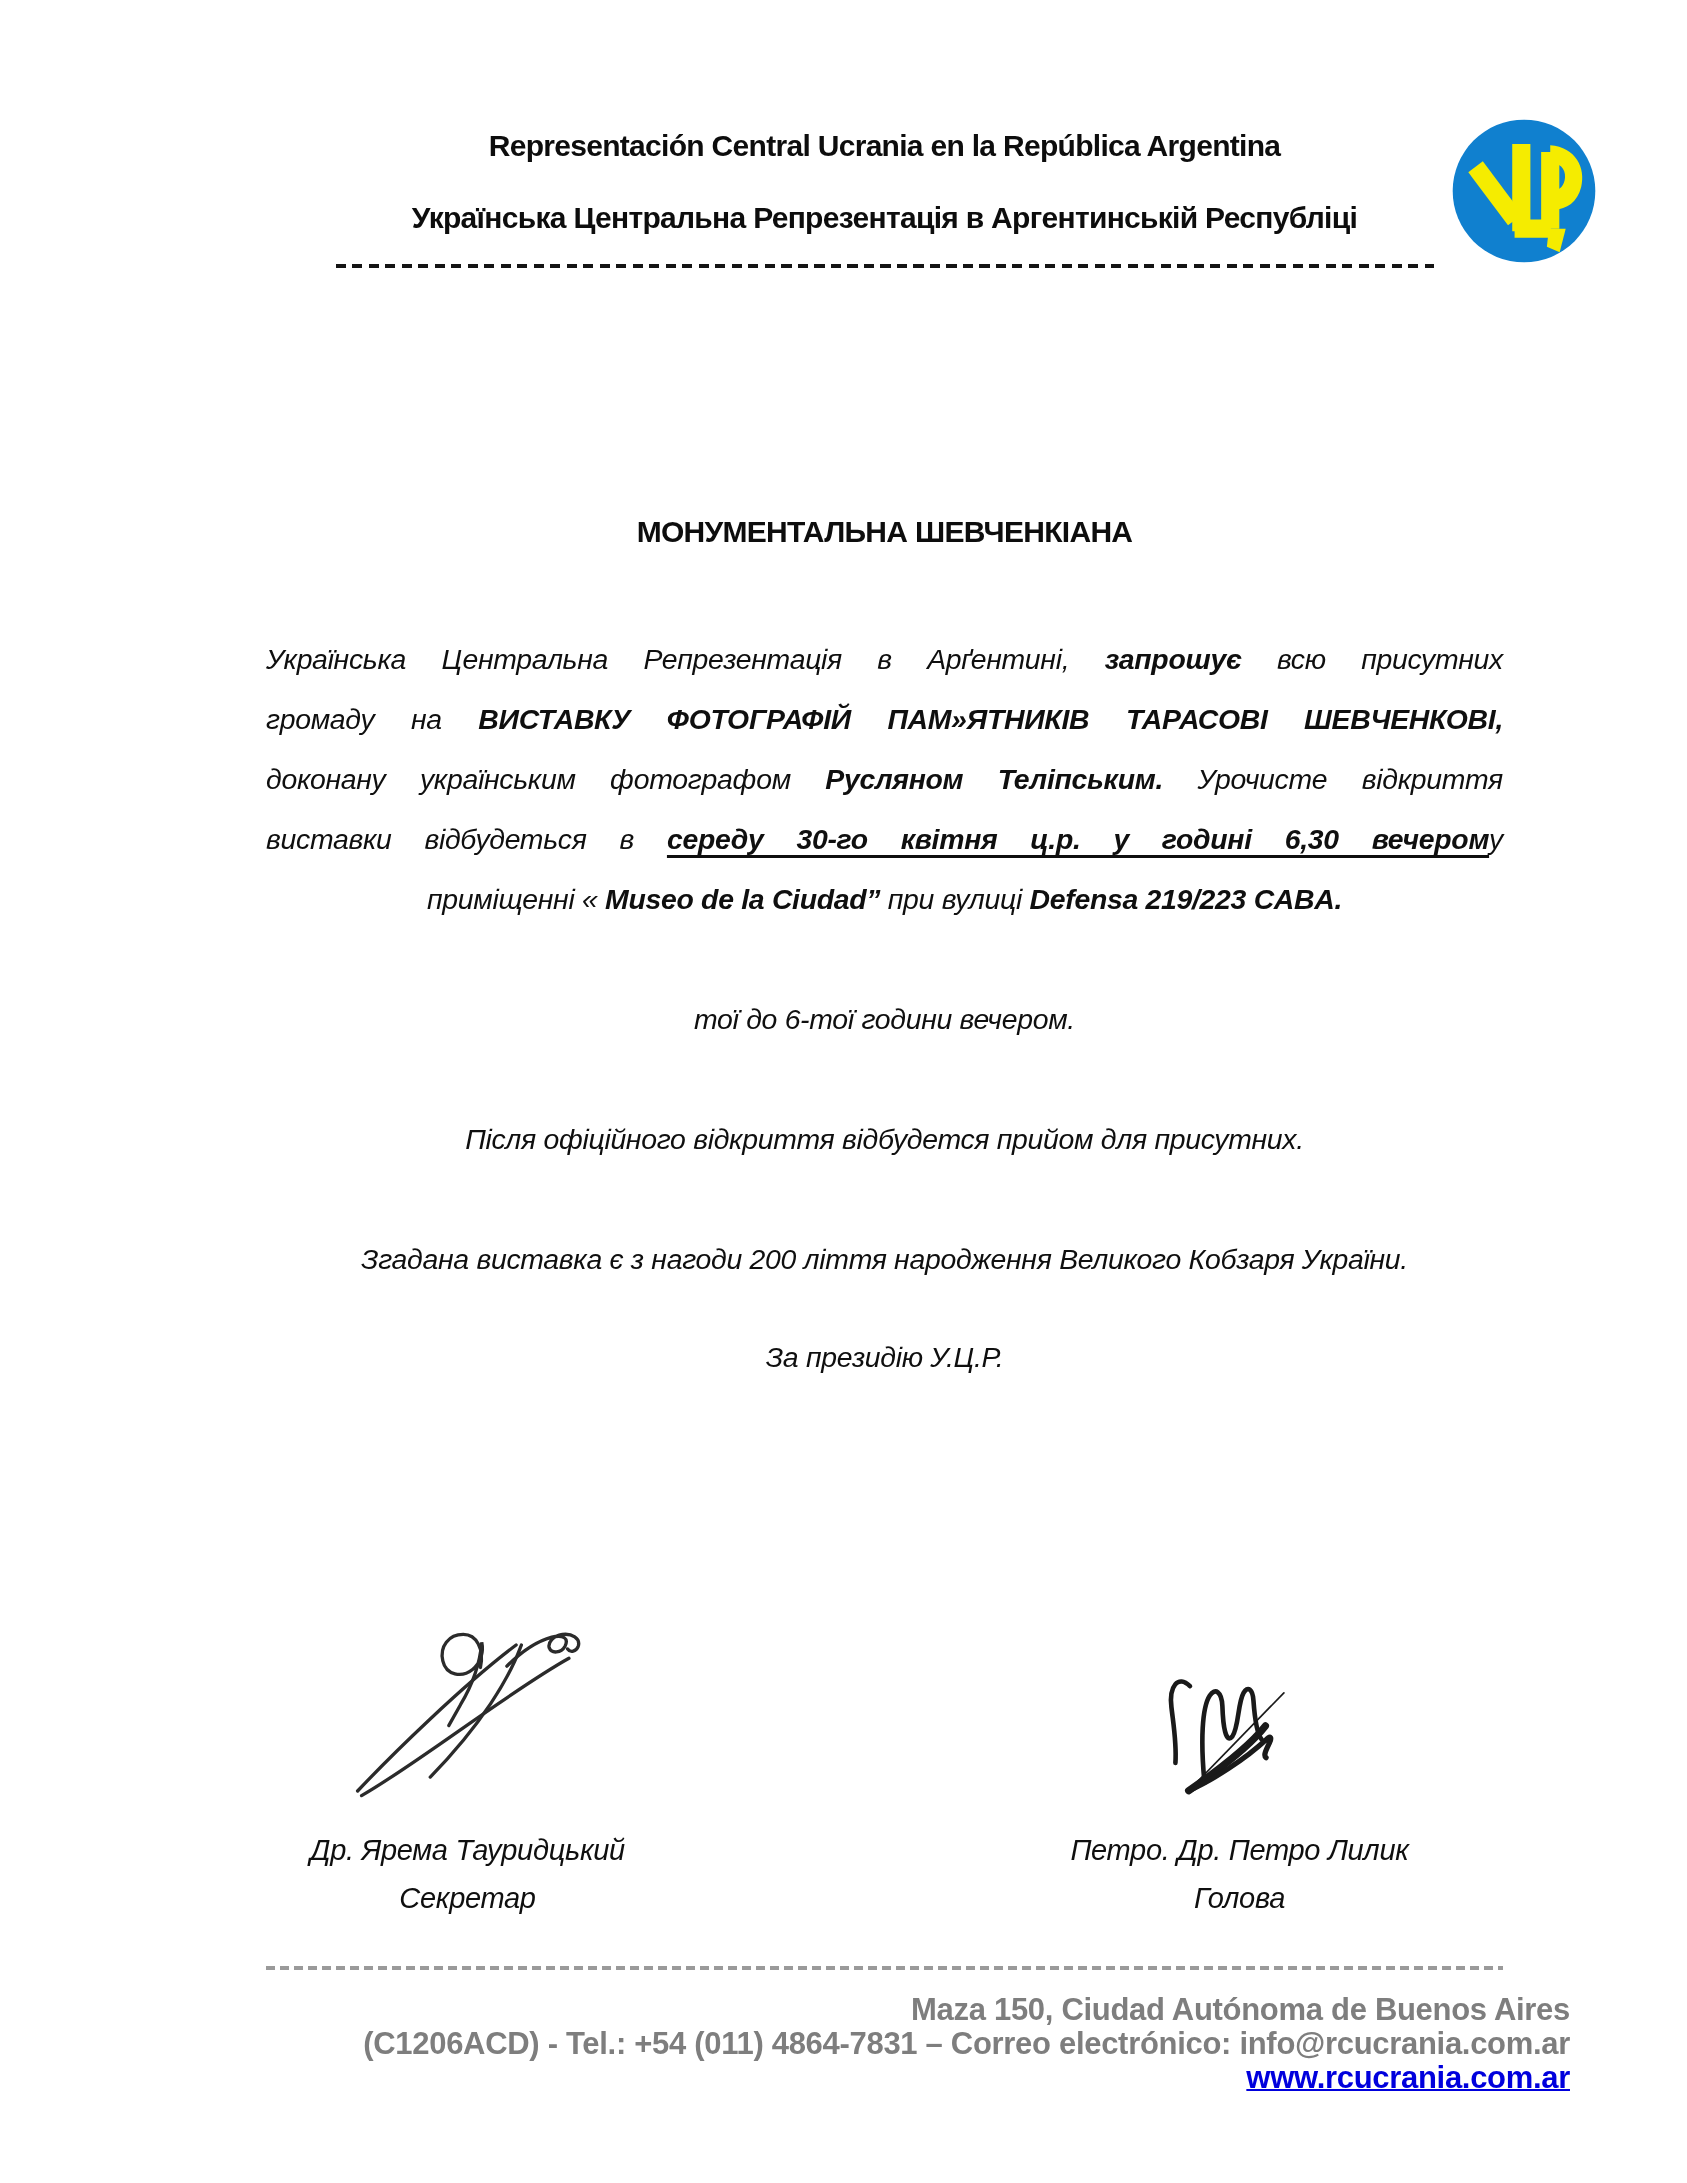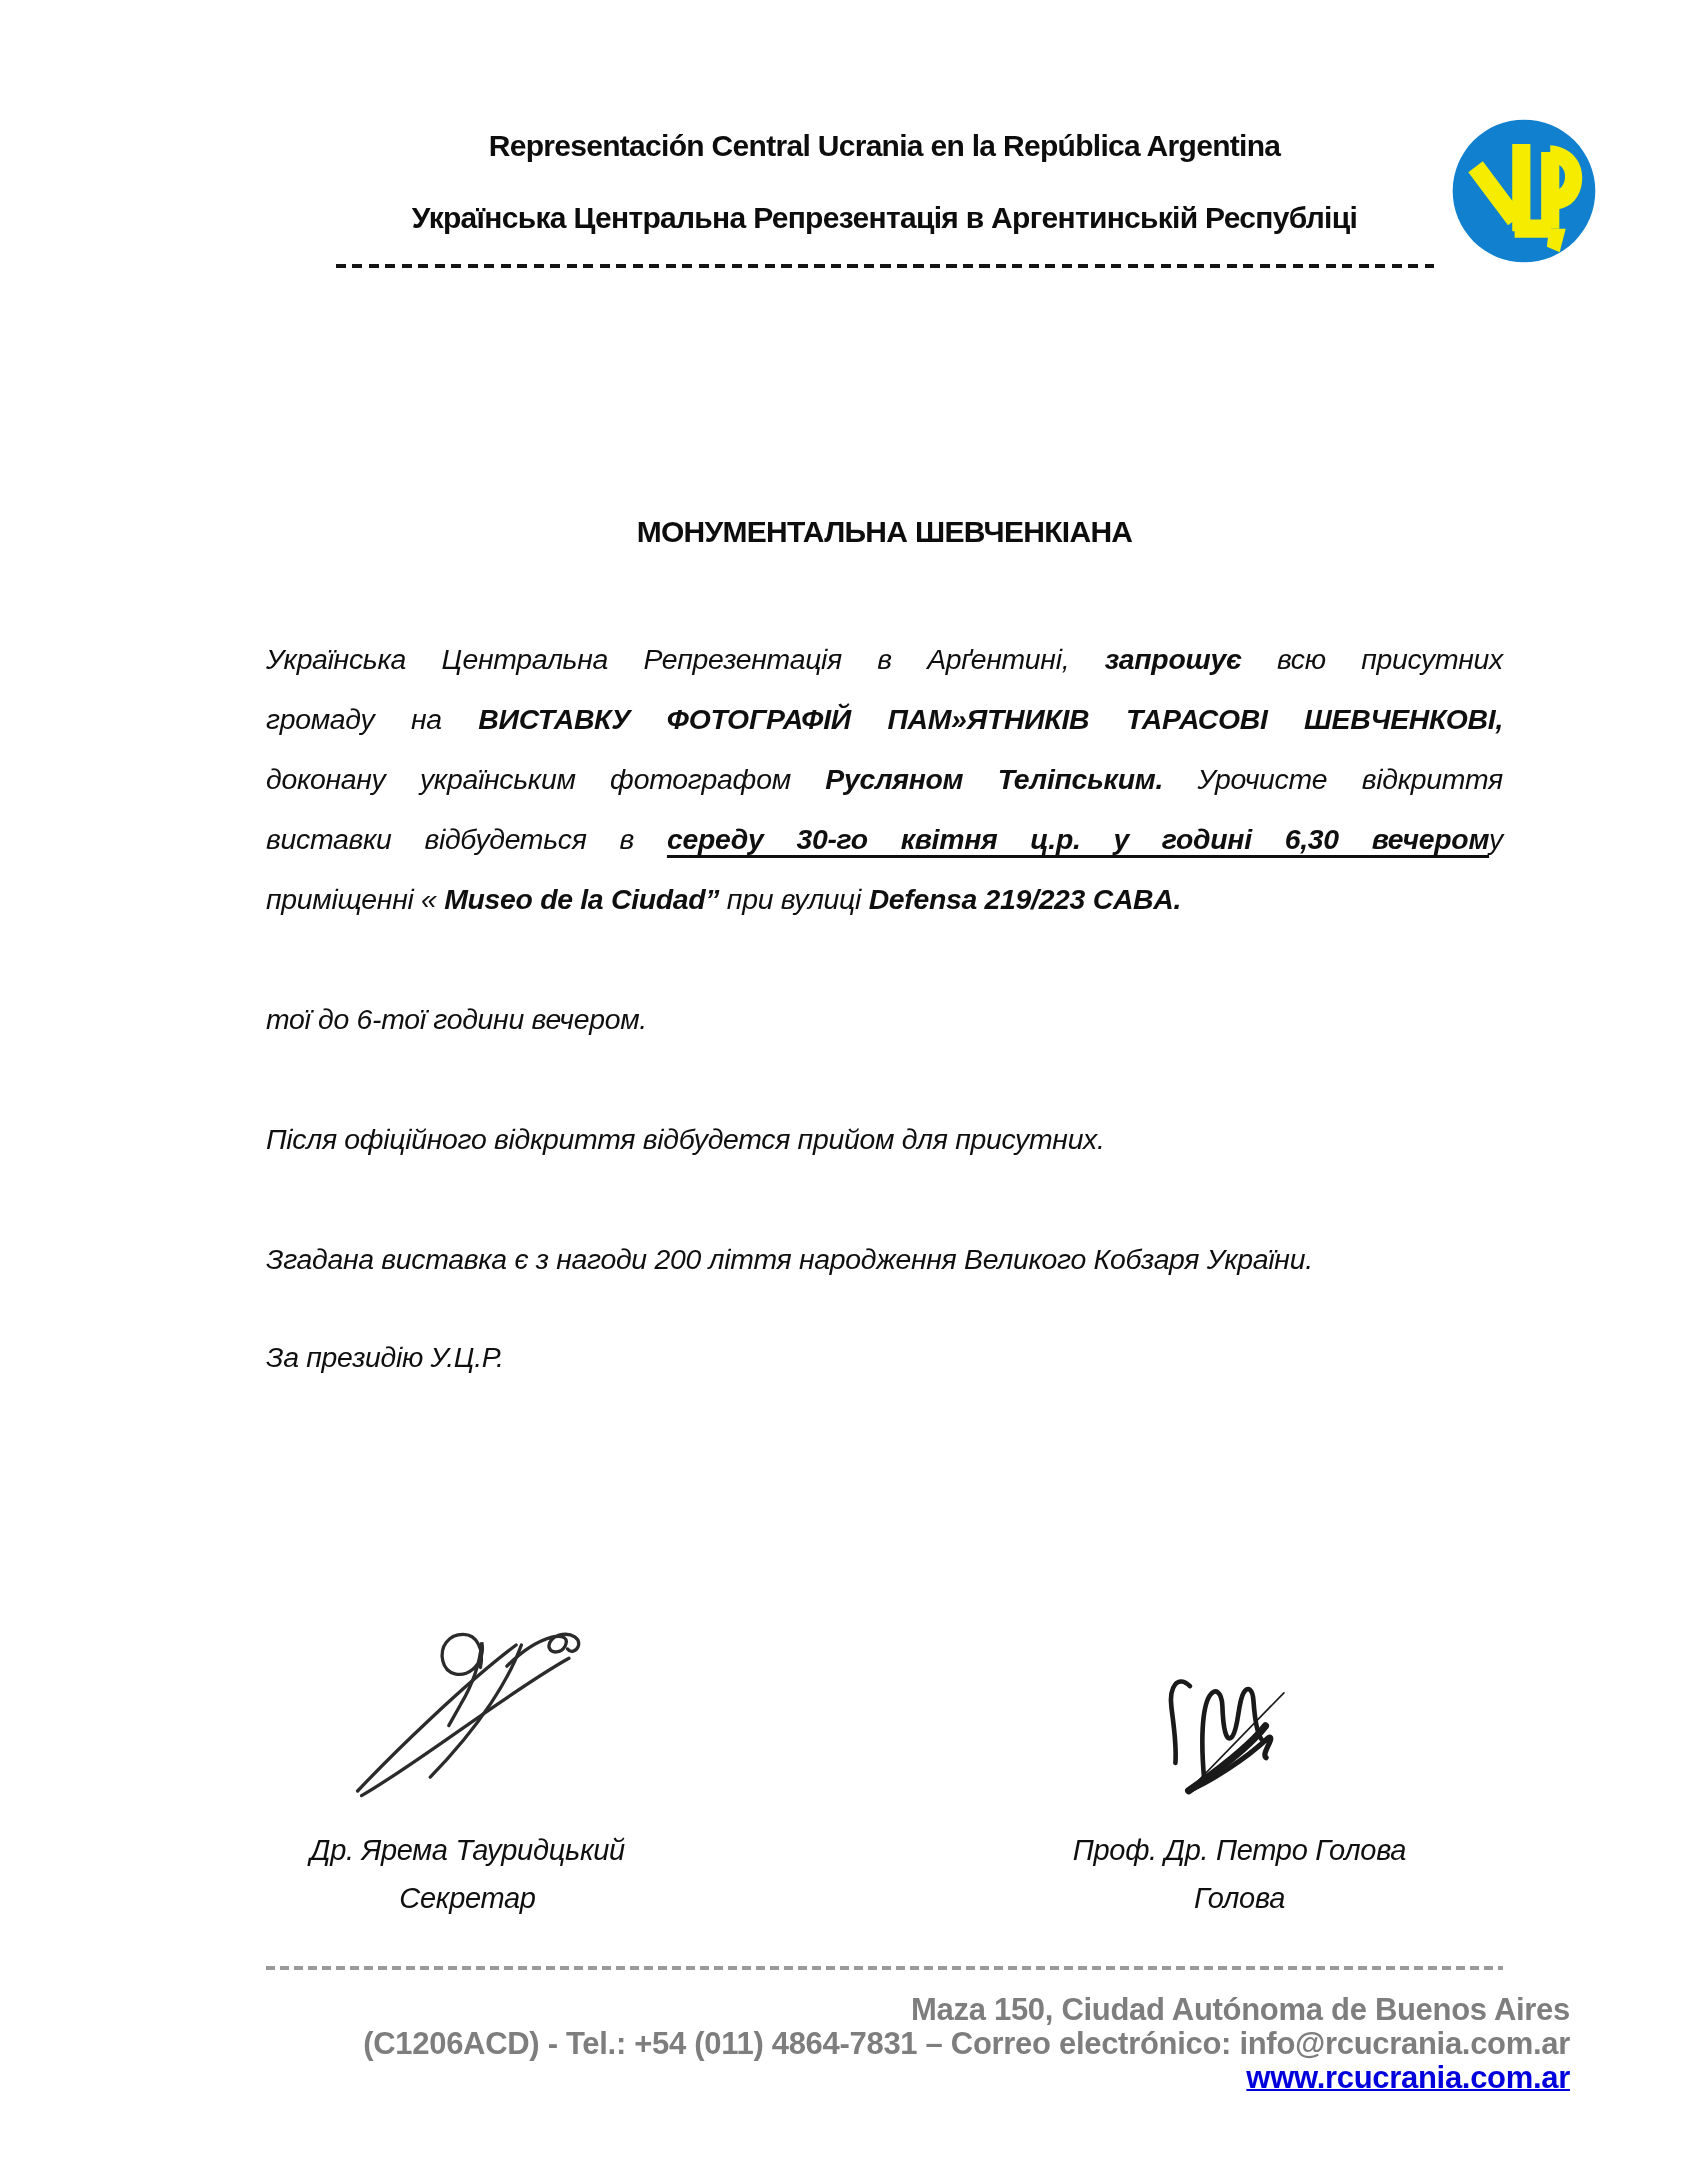--- a/index.html
+++ b/index.html
@@ -22,21 +22,21 @@
   .logo{position:absolute;top:117px;left:1409px;width:148px;height:148px;}
   
   .doc-title{position:absolute;top:515px;left:225px;width:1237px;text-align:center;
     font-size:30px;font-weight:bold;letter-spacing:-0.7px;color:#0d0d0d;}
   
   .bodytext{position:absolute;top:629px;left:225px;width:1237px;
     font-size:28.4px;font-style:italic;letter-spacing:-0.3px;line-height:60px;color:#0f0f0f;}
   .para{margin:0 0 60px 0;}
   .para.tight{margin-bottom:38px;}
   .jline{text-align:justify;text-align-last:justify;}
-  .lline{text-align:left;}
+  .lline{text-align:center;}
   .b{font-weight:bold;}
   .u{text-decoration:underline;text-decoration-thickness:3.3px;text-underline-offset:6px;}
   
   .sig{position:absolute;}
   .sig-left{top:1604px;left:310px;width:284px;height:195px;}
   .sig-right{top:1669px;left:1125px;width:126px;height:129px;}
   .sign-block{position:absolute;width:423px;text-align:center;
     font-size:29px;font-style:italic;letter-spacing:-0.3px;line-height:48px;color:#0f0f0f;}
   .sign-left{top:1826px;left:215px;}
   .sign-right{top:1826px;left:987px;}
@@ -123,21 +123,21 @@
       </g>
     </svg>
   </div>
 
   <div class="sign-block sign-left">
     <div>Др. Ярема Тауридцький</div>
     <div>Секретар</div>
   </div>
 
   <div class="sign-block sign-right">
-    <div>Проф.  Др. Петро Голова</div>
+    <div>Петро.  Др. Петро Лилик</div>
     <div>Голова</div>
   </div>
 
   <div class="dash-gray"></div>
   <div class="footer">
     <div>Maza 150, Ciudad Autónoma de Buenos Aires</div>
     <div>(C1206ACD) - Tel.: +54 (011) 4864-7831 – Correo electrónico: info@rcucrania.com.ar</div>
     <div><a href="#">www.rcucrania.com.ar</a></div>
   </div>
 

